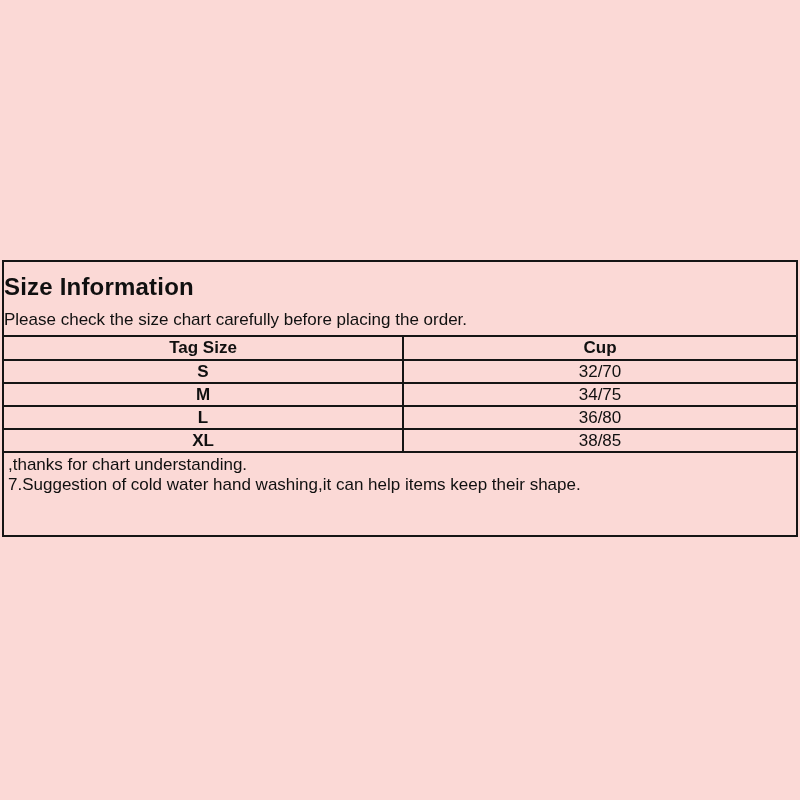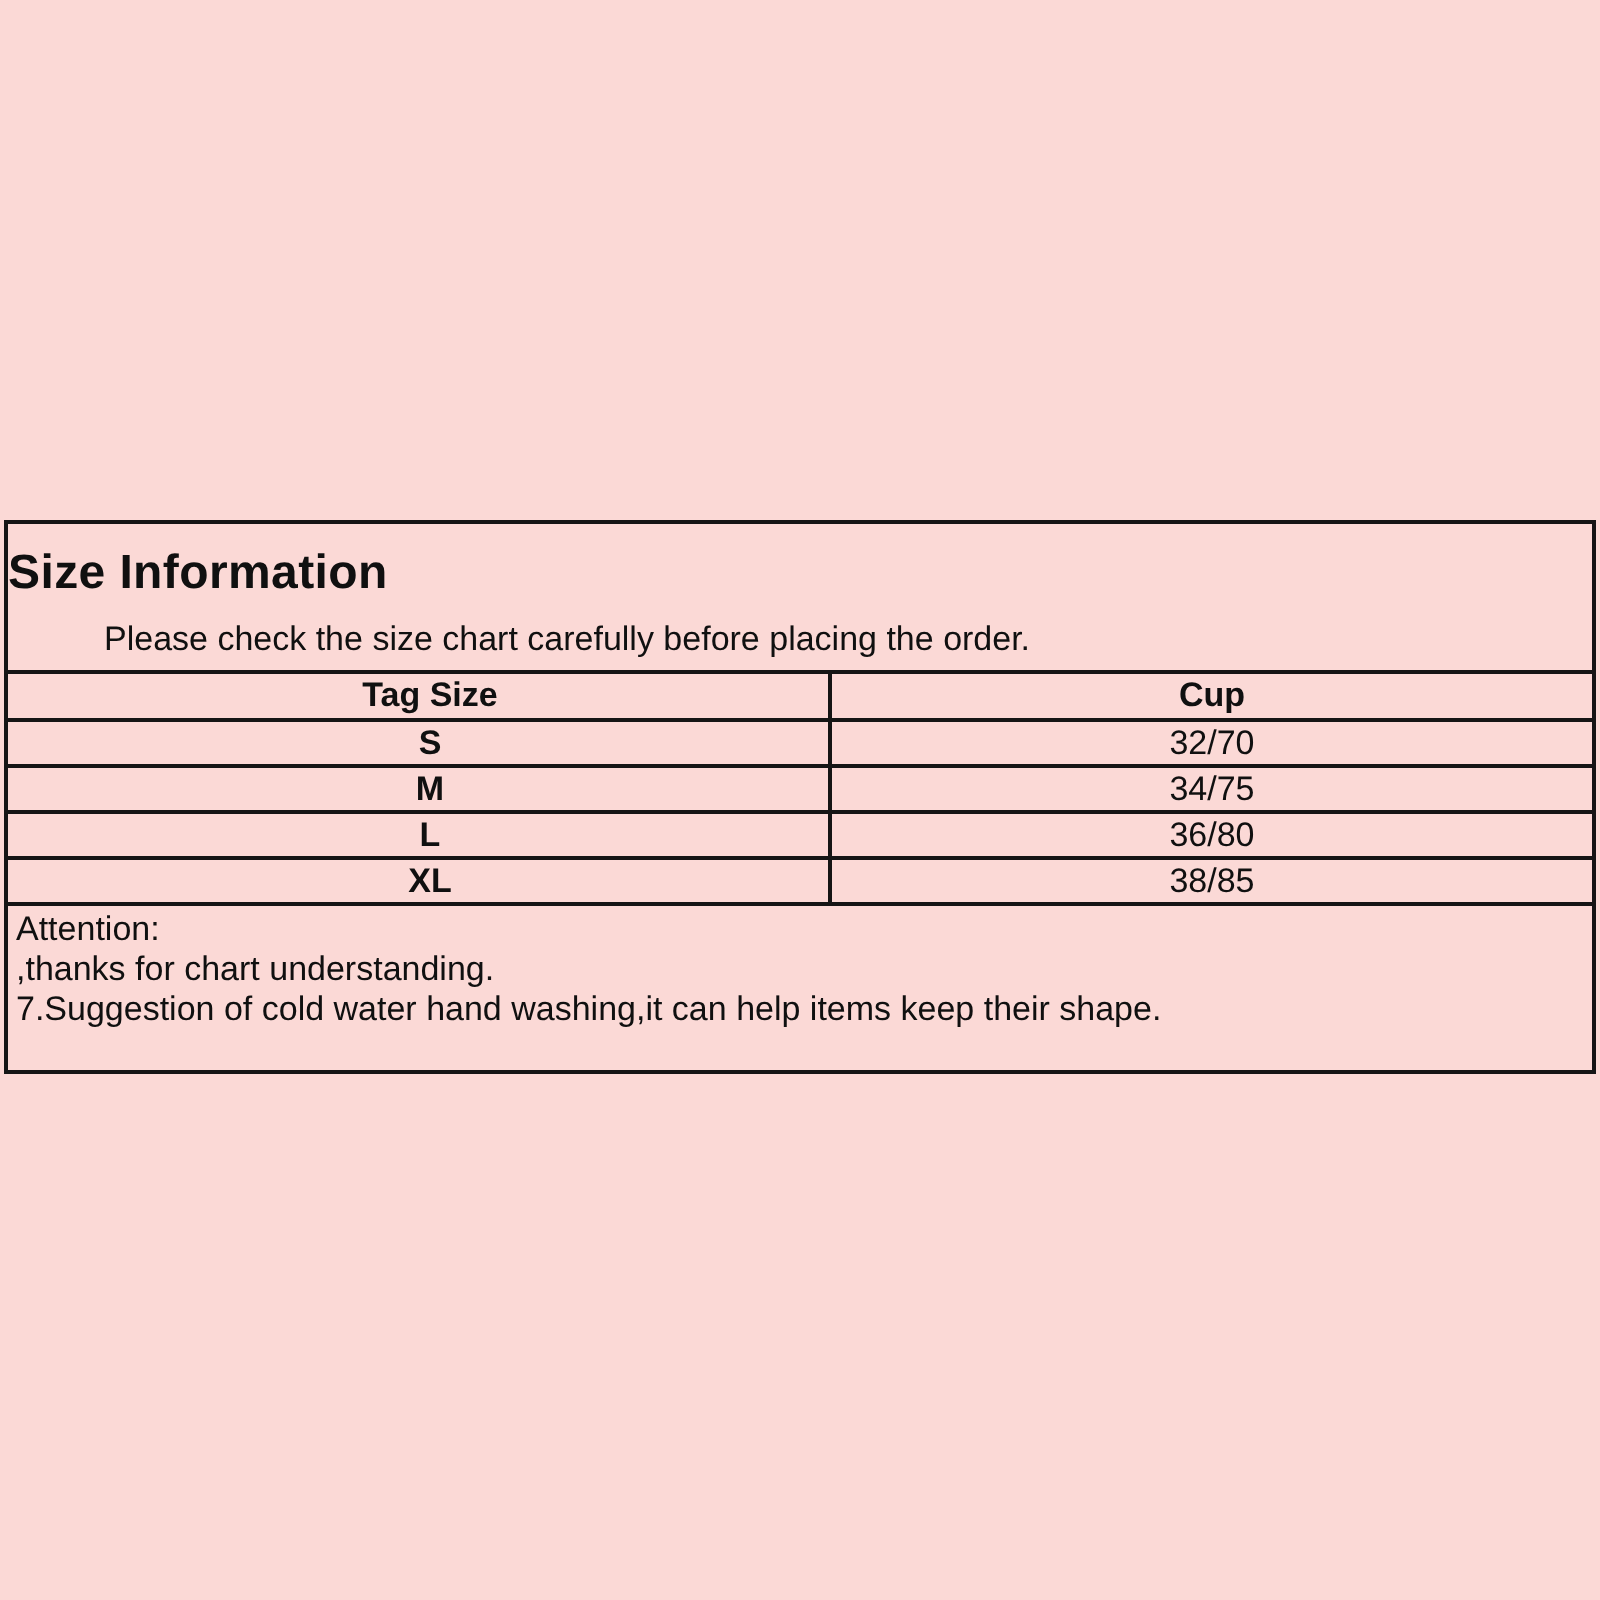--- a/index.html
+++ b/index.html
@@ -30,39 +30,37 @@
   }
   .title {
     font-size: 24px;
     font-weight: bold;
     margin-top: 11px;
     letter-spacing: 0.2px;
   }
   .subtitle {
     font-size: 17px;
     margin-top: 9px;
-    padding-left: 48px;
   }
   .trow {
     display: flex;
     border-bottom: 2px solid #151515;
     align-items: center;
     text-align: center;
     font-size: 17px;
   }
   .trow.header { height: 22px; font-weight: bold; }
   .trow.data   { height: 21px; }
   .cell-left {
     width: 398px;
     border-right: 2px solid #151515;
     align-self: stretch;
     display: flex;
     align-items: center;
     justify-content: center;
-    padding-left: 12px;
   }
   .trow.data .cell-left { font-weight: bold; }
   .cell-right {
     flex: 1;
     display: flex;
     align-items: center;
     justify-content: center;
   }
   .attention {
     padding: 2px 4px 0 4px;
@@ -100,18 +98,17 @@
       <div class="cell-left">L</div>
       <div class="cell-right">36/80</div>
     </div>
     <div class="trow data">
       <div class="cell-left">XL</div>
       <div class="cell-right">38/85</div>
     </div>
   </div>
 
   <div class="attention">
-    <div>Attention:</div>
     <div>,thanks for chart understanding.</div>
     <div>7.Suggestion of cold water hand washing,it can help items keep their shape.</div>
   </div>
 
 </div>
 
 </body></html>

